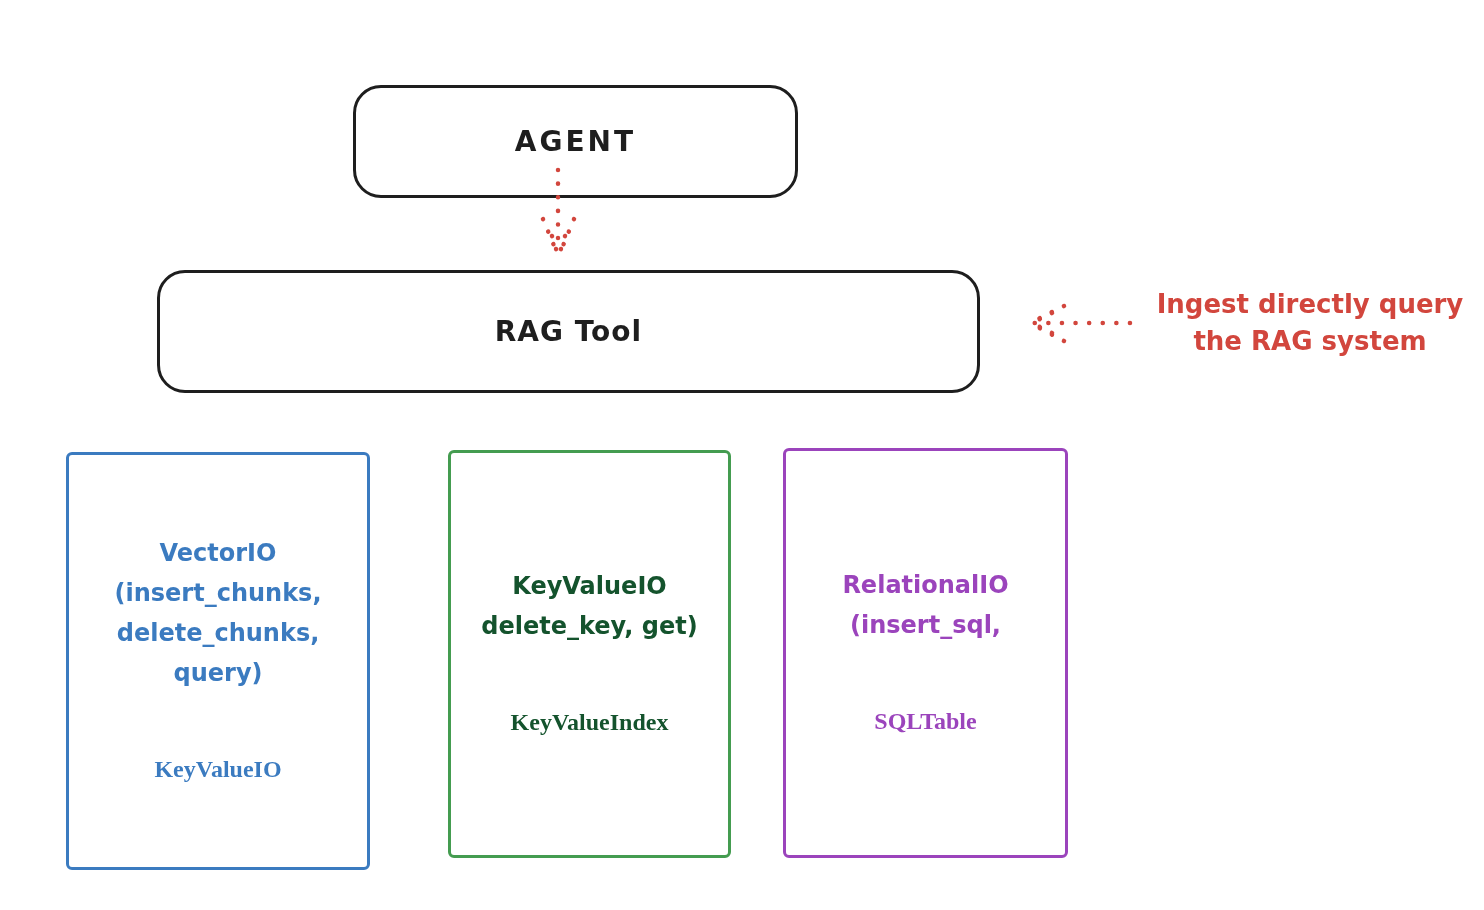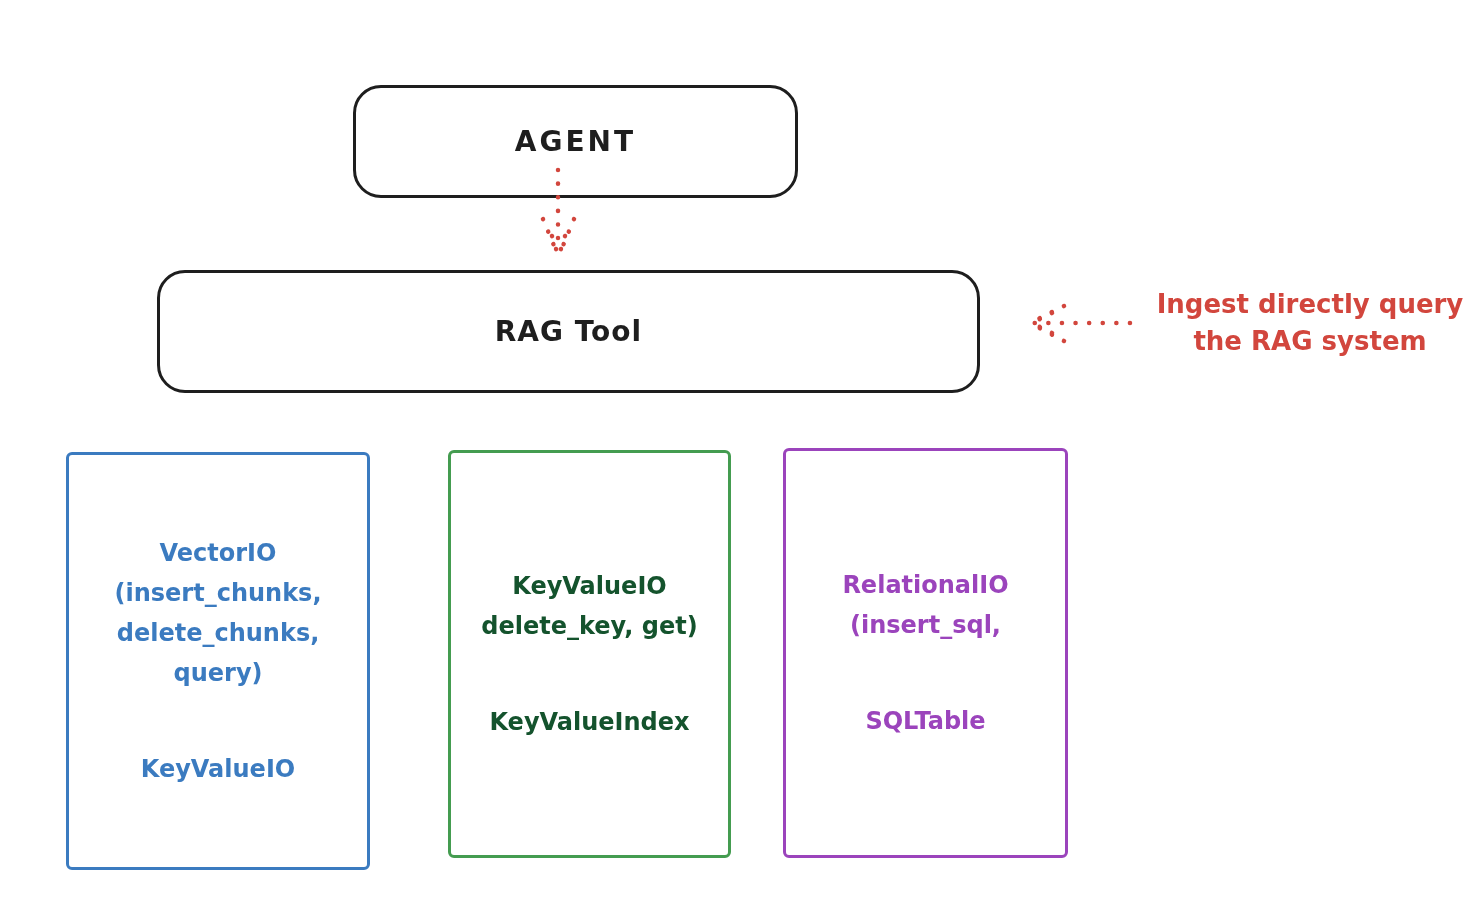--- a/index.html
+++ b/index.html
@@ -41,21 +41,21 @@
     border-width: 3.5px;
     border-style: solid;
     border-radius: 6px;
     font-size: 24px;
     font-weight: 600;
     line-height: 40px;
   }
   .vector-box     { left: 66px;  top: 452px; width: 304px; height: 418px; border-color: #3b7bc0; color: #3b7bc0; }
   .keyvalue-box   { left: 448px; top: 450px; width: 283px; height: 408px; border-color: #449c50; color: #14532d; }
   .relational-box { left: 783px; top: 448px; width: 285px; height: 410px; border-color: #9b44bc; color: #9b44bc; justify-content: center; }
-  .storage .index-label { margin-top: 56px; }
+  .storage .index-label { margin-top: 56px; font-family: Liberation Serif, serif; }
 
   
   .annotation {
     position: absolute;
     left: 1138px;
     top: 286px;
     width: 344px;
     text-align: center;
     color: #d2463d;
     font-size: 26px;

